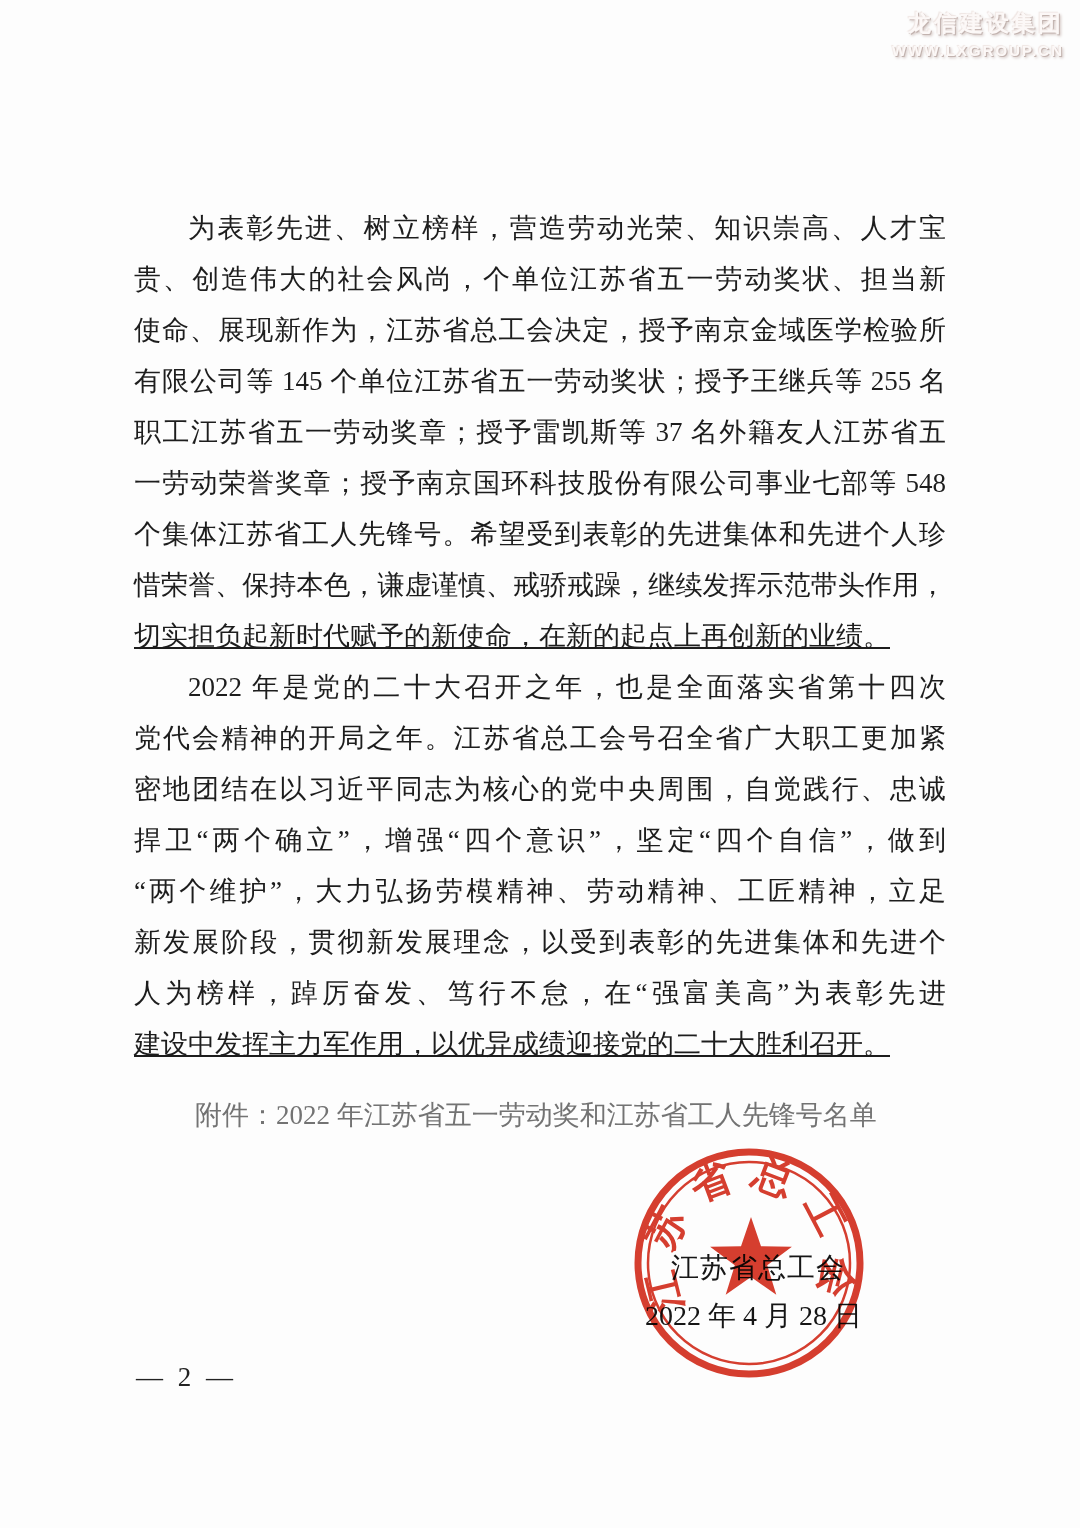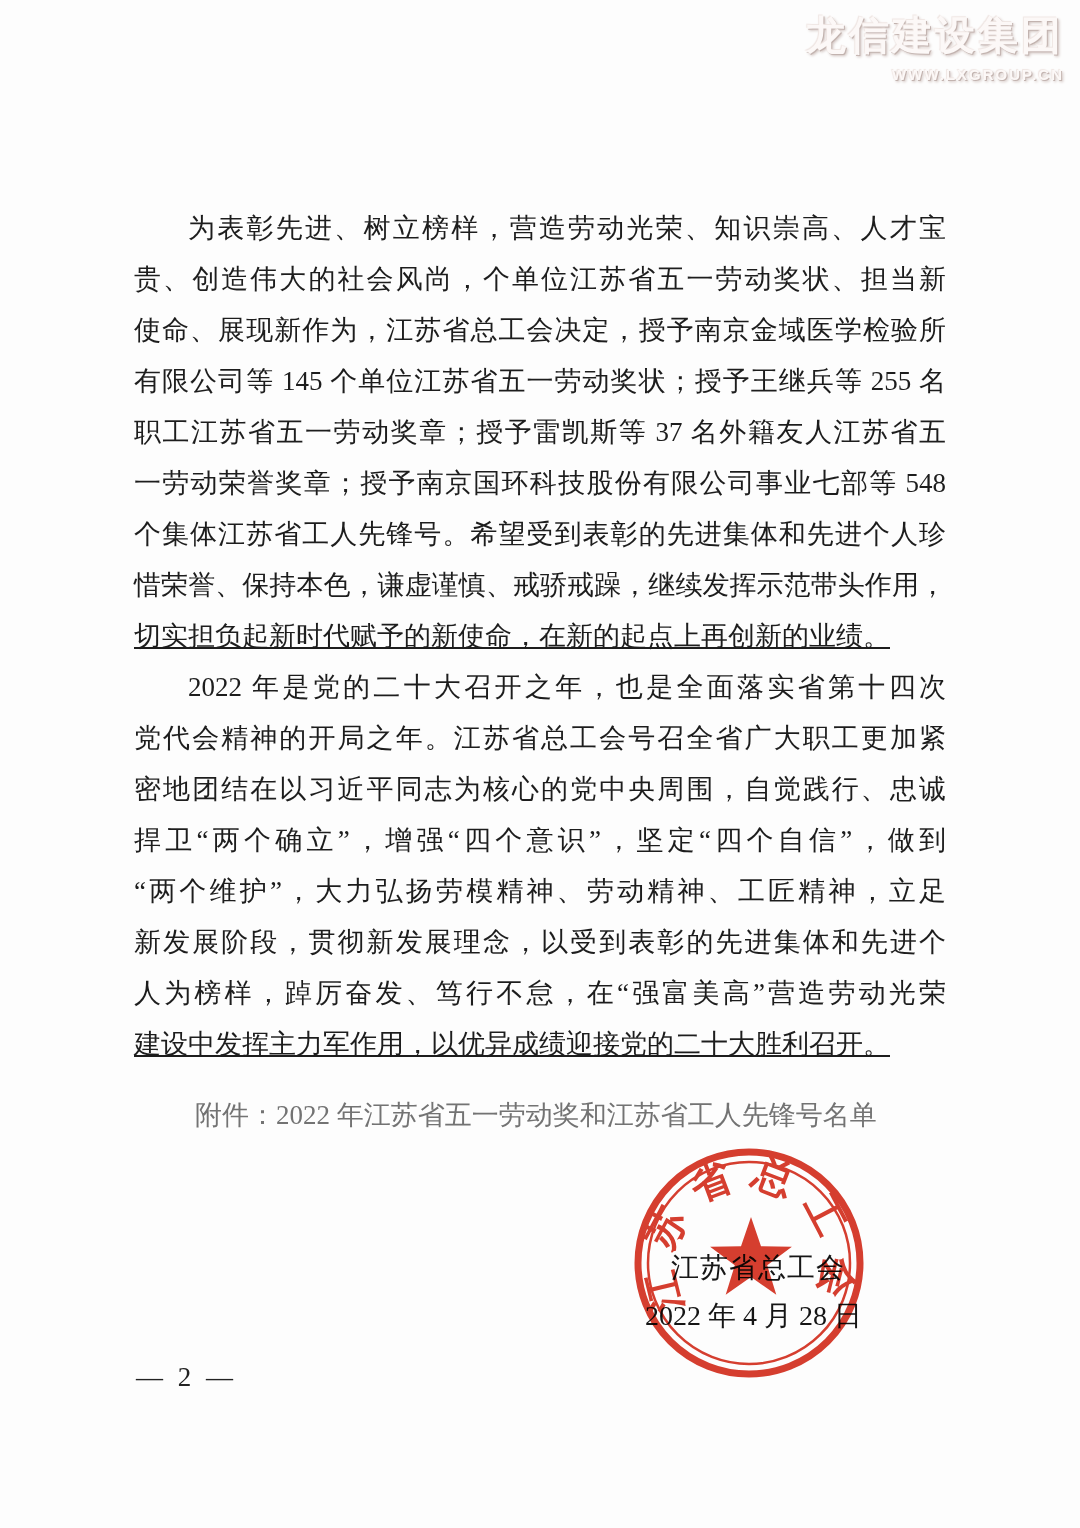--- a/index.html
+++ b/index.html
@@ -15,21 +15,21 @@
   
   .watermark {
     position:absolute; top:8px; right:16px;
     text-align:right;
     font-family:"Liberation Sans","DejaVu Sans",sans-serif;
     font-weight:bold;
     color:#fcf8f7;
     user-select:none;
   }
   .wm-company {
-    font-size:40px; letter-spacing:3px;
+    font-size:23px; letter-spacing:3px;
     text-shadow:-1px -1px 1px #efe6e3, 1px 1px 0 #c2b3af, 2px 2px 3px #cfc1bd;
   }
   .wm-site {
     font-size:15px; letter-spacing:2px; margin-top:3px;
     text-shadow:-1px -1px 1px #efe6e3, 1px 1px 0 #c2b3af, 2px 2px 3px #cfc1bd;
   }
 
   
   .content {
     position:absolute; left:134px; top:203px; width:812px;
@@ -93,21 +93,21 @@
     <div class="line">个集体江苏省工人先锋号。希望受到表彰的先进集体和先进个人珍</div>
     <div class="line">惜荣誉、保持本色，谦虚谨慎、戒骄戒躁，继续发挥示范带头作用，</div>
     <div class="line para-end">切实担负起新时代赋予的新使命，在新的起点上再创新的业绩。</div>
 
     <div class="line indent">2022 年是党的二十大召开之年，也是全面落实省第十四次</div>
     <div class="line">党代会精神的开局之年。江苏省总工会号召全省广大职工更加紧</div>
     <div class="line">密地团结在以习近平同志为核心的党中央周围，自觉践行、忠诚</div>
     <div class="line">捍卫“两个确立”，增强“四个意识”，坚定“四个自信”，做到</div>
     <div class="line">“两个维护”，大力弘扬劳模精神、劳动精神、工匠精神，立足</div>
     <div class="line">新发展阶段，贯彻新发展理念，以受到表彰的先进集体和先进个</div>
-    <div class="line">人为榜样，踔厉奋发、笃行不怠，在“强富美高”营造劳动光荣</div>
+    <div class="line">人为榜样，踔厉奋发、笃行不怠，在“强富美高”为表彰先进</div>
     <div class="line para-end">建设中发挥主力军作用，以优异成绩迎接党的二十大胜利召开。</div>
   </div>
 
   <div class="attachment">附件：2022 年江苏省五一劳动奖和江苏省工人先锋号名单</div>
 
   <div class="sig-org">江苏省总工会</div>
   <div class="sig-date">2022 年 4 月 28 日</div>
 
   <svg class="seal" viewBox="-132 -132 264 264" xmlns="http://www.w3.org/2000/svg">
     <circle cx="0" cy="0" r="111" fill="none" stroke="#d42f1f" stroke-width="7"></circle>

